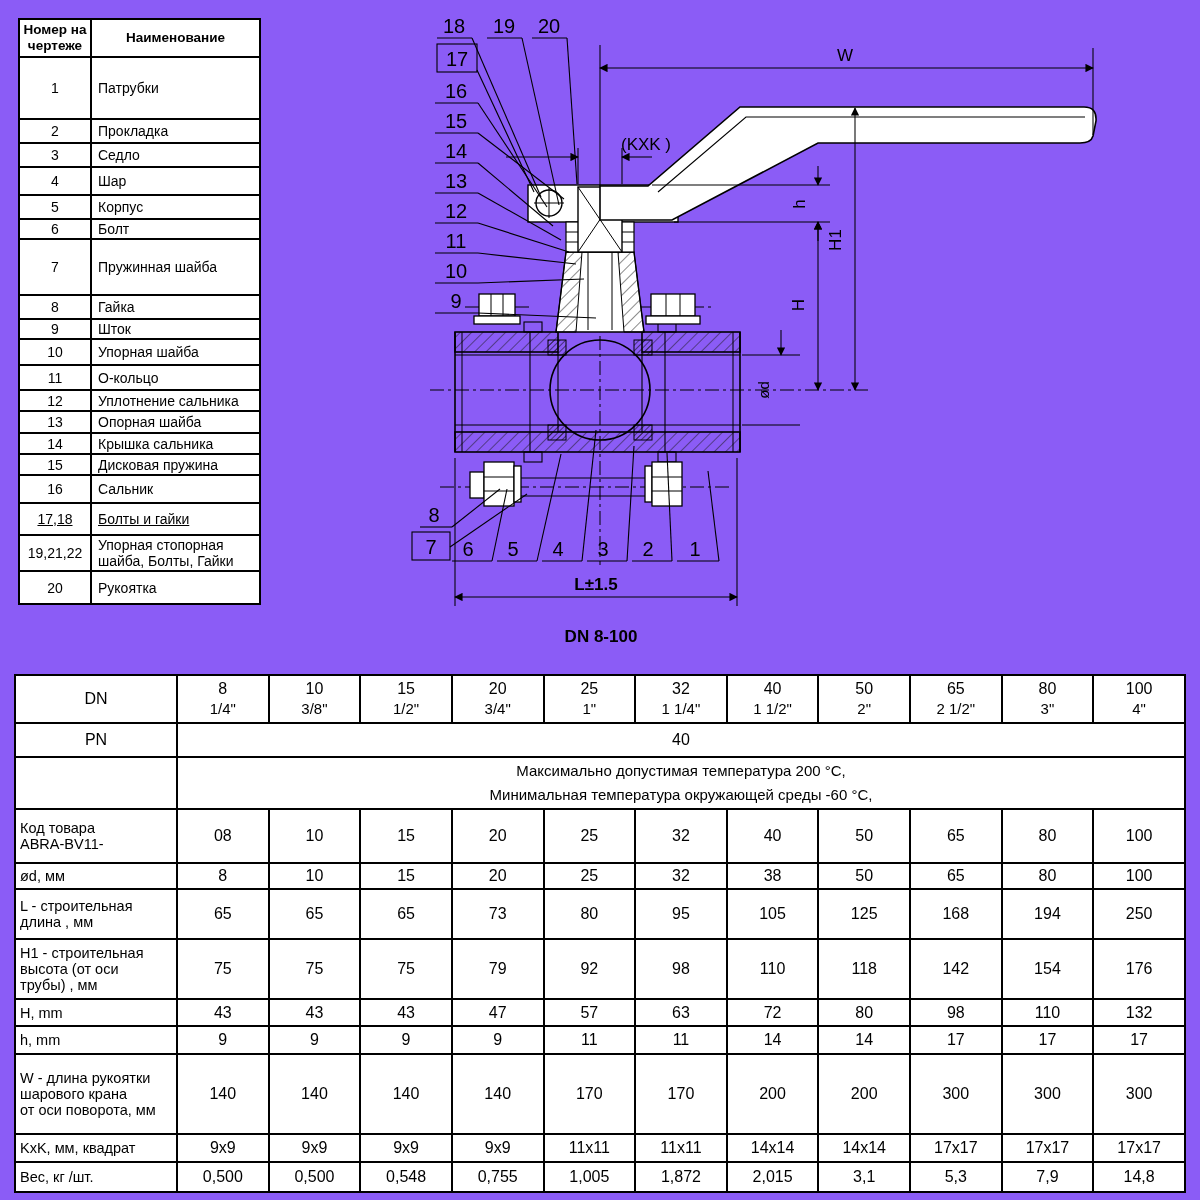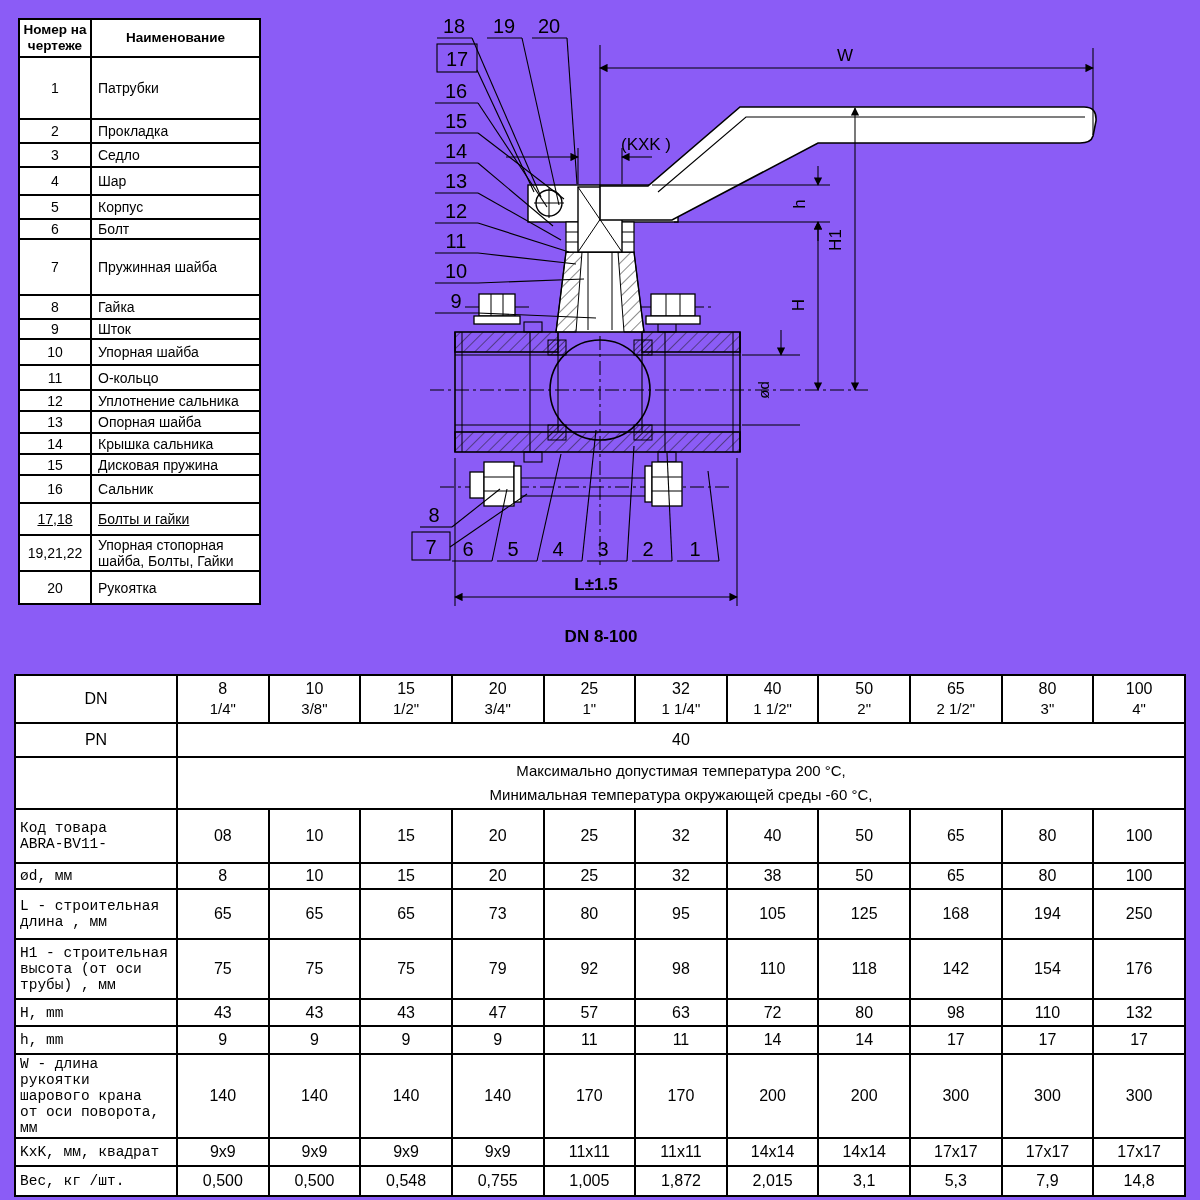--- a/index.html
+++ b/index.html
@@ -21,21 +21,21 @@
   .callout{font-size:20px;}
   .dimtxt{font-size:17px;}
   .caption{font-size:17px;font-weight:700;}
 
   
   table.spec{position:absolute;left:14px;top:674px;width:1172px;
              border-collapse:collapse;table-layout:fixed;}
   table.spec td{border:2px solid #000;text-align:center;vertical-align:middle;
              font-size:16px;background:#fff;padding:1px 2px;color:#000;}
   table.spec td.lbl{text-align:left;padding-left:4px;font-size:14.5px;
-             line-height:16px;white-space:pre-line;font-family:Liberation Mono, monospace;}
+             line-height:16px;white-space:pre-line;}
   .dn-mm{font-size:16px;line-height:20px;}
   .dn-in{font-size:15px;line-height:20px;}
   .temp-line{font-size:15px;line-height:24px;text-align:center;}
 </style>
 </head>
 <body>
 
 <div class="page">
 
   <table class="parts">

